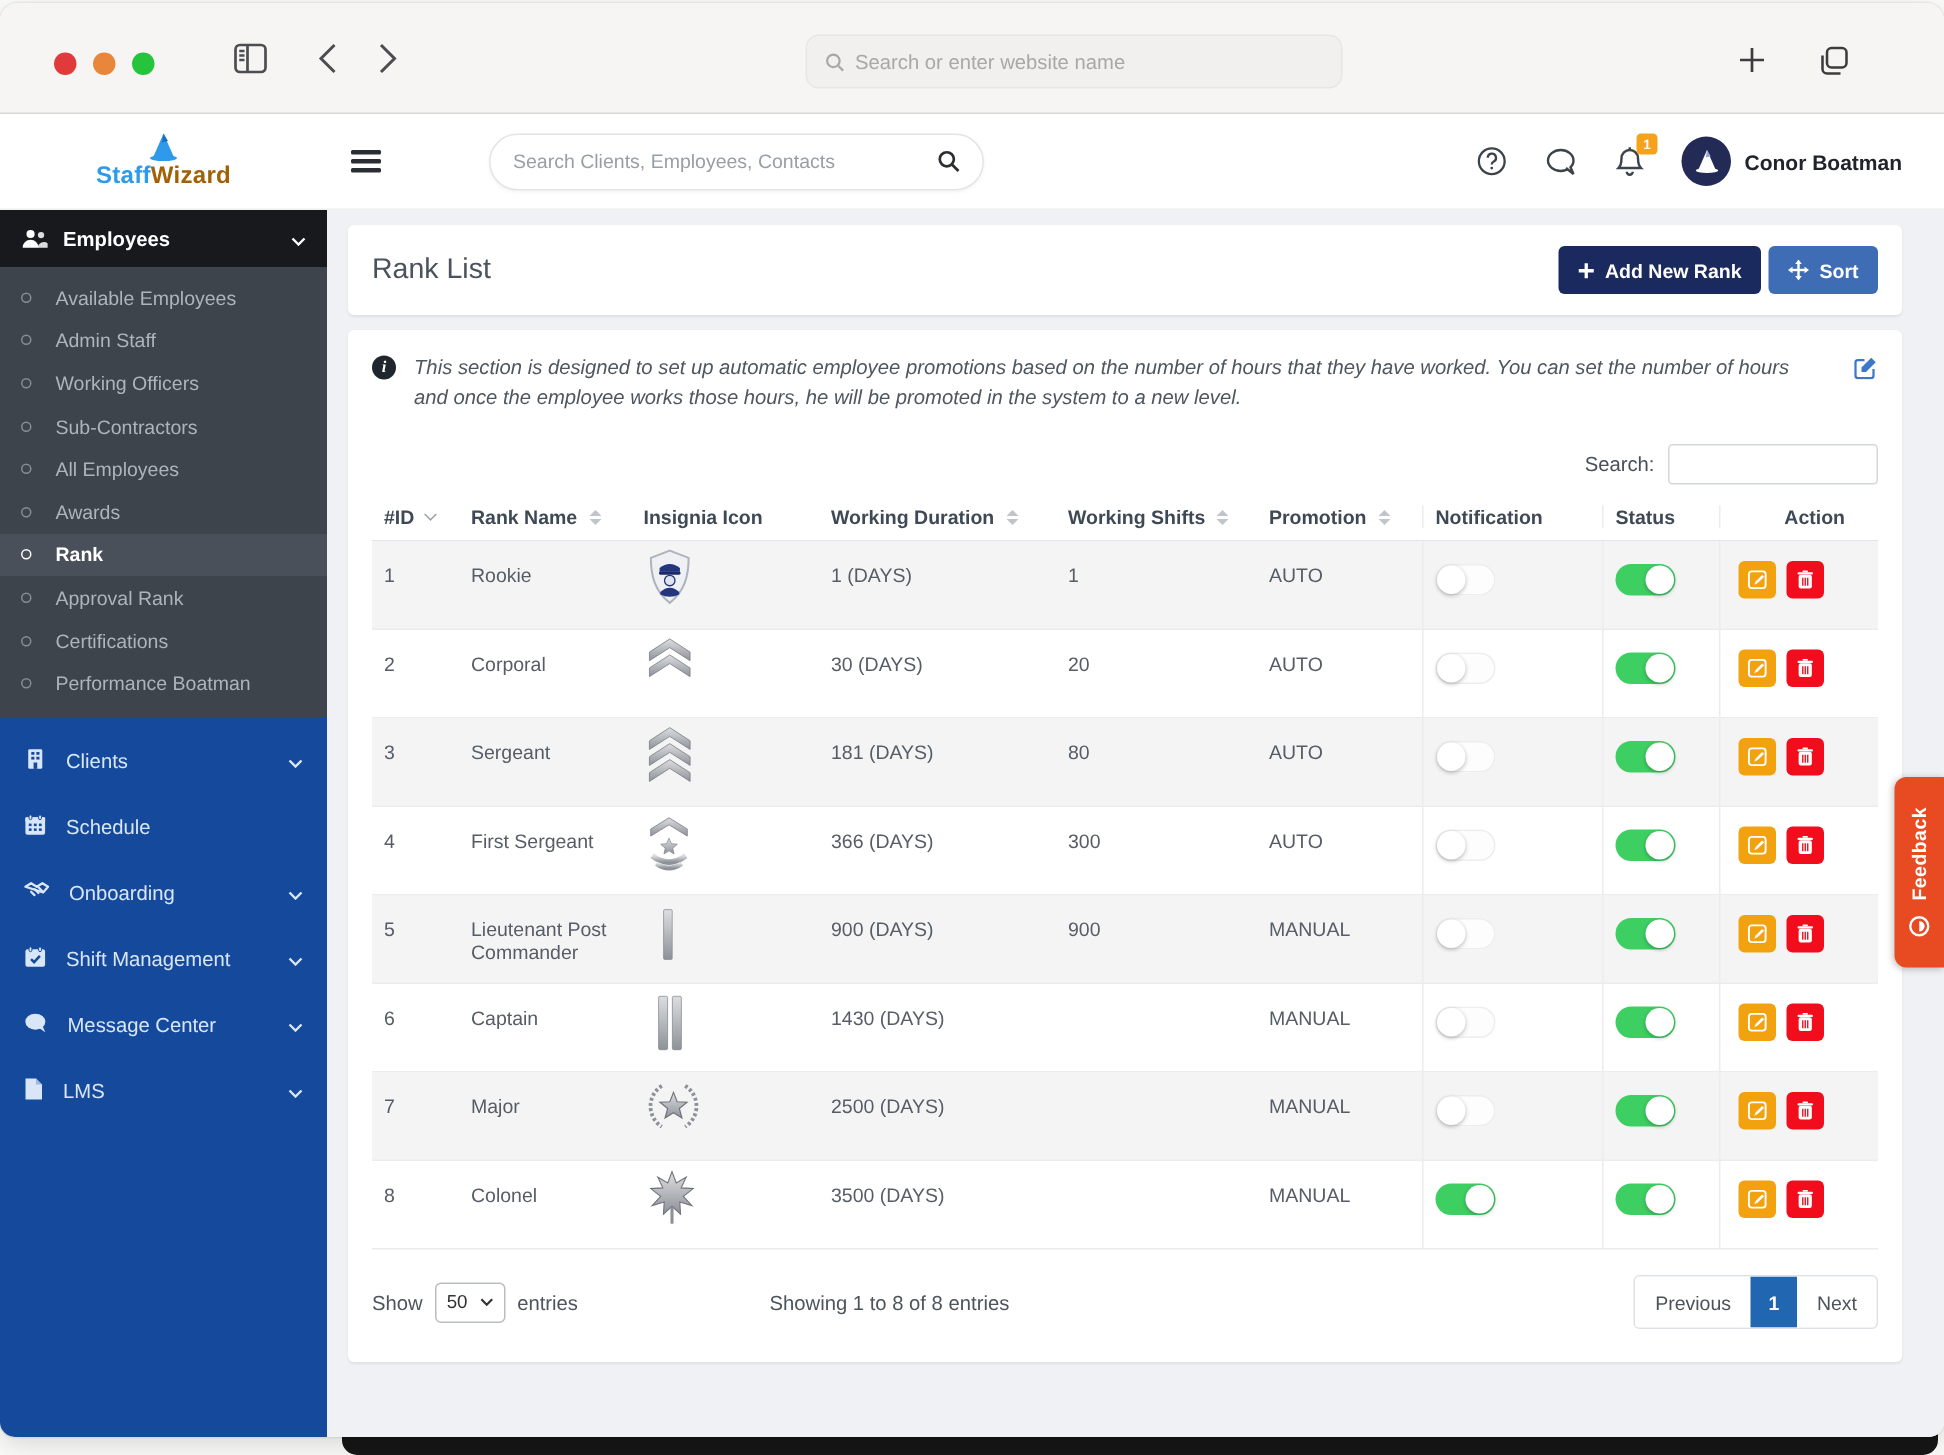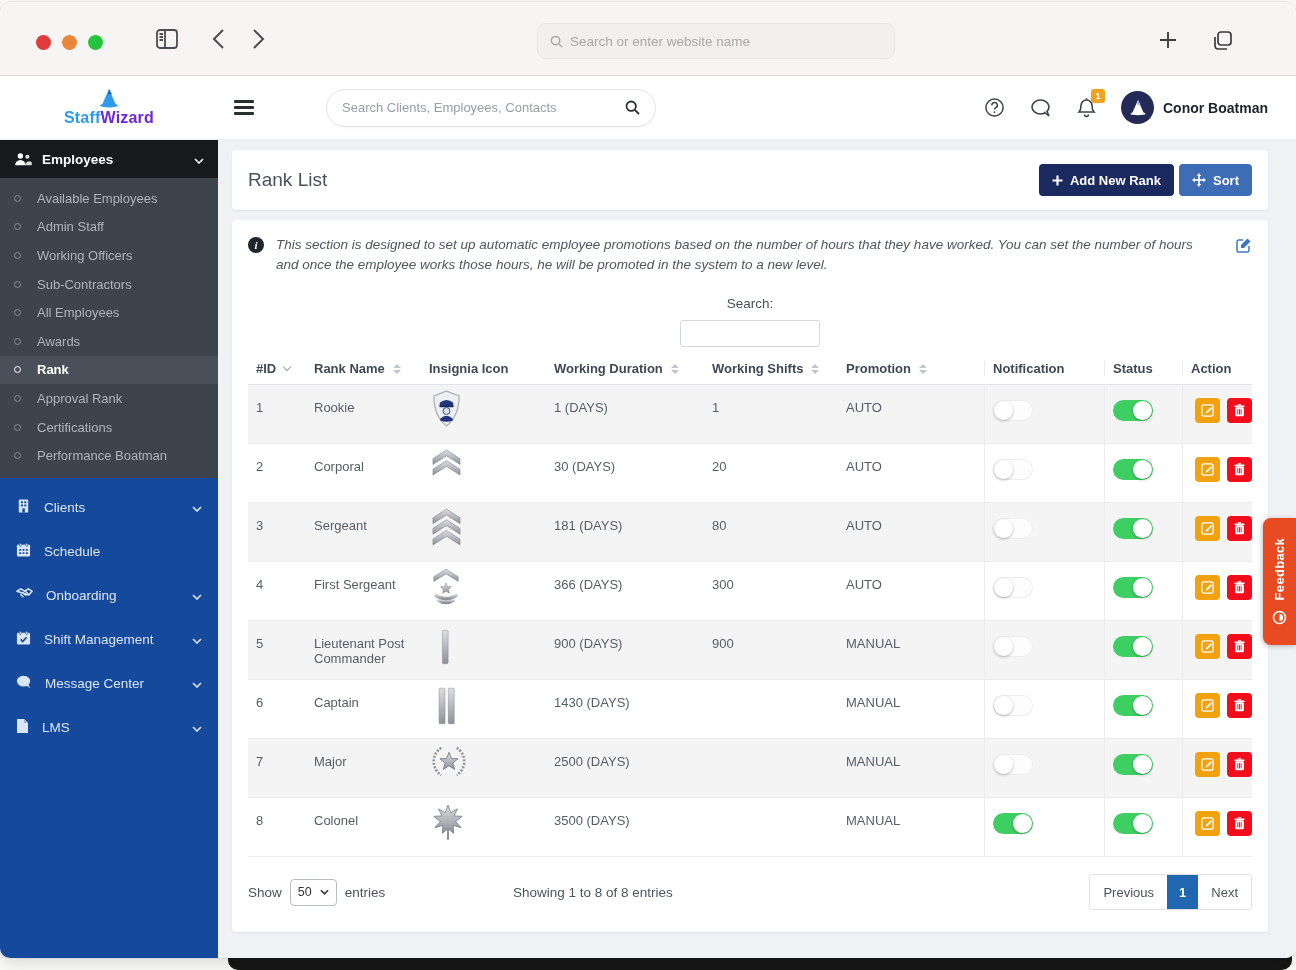--- a/index.html
+++ b/index.html
@@ -28,21 +28,21 @@
   .urlbar input { border:none; outline:none; background:transparent; flex:1;
     font-size:13.5px; color:#8b5cf6; font-family:inherit; }
   .urlbar input::placeholder { color:#a9a8a5; }
 
   
   .topbar { height:64px; background:#fff; display:flex; align-items:center;
     flex:0 0 auto; border-bottom:1px solid #f0f0f0; }
   .logo-box { width:218px; flex:0 0 auto; display:flex; flex-direction:column;
     align-items:center; justify-content:center; gap:1px; }
   .brand { font-size:16px; font-weight:700; letter-spacing:.2px; }
-  .brand .b1 { color:#2d9bea; } .brand .b2 { color:#6d28d9; }
+  .brand .b1 { color:#2d9bea; } .brand .b2 { color:#a16207; }
   .hamburger { width:20px; margin-left:16px; cursor:pointer; }
   .hamburger div { height:2.5px; background:#2a2d31; margin:3.5px 0; border-radius:1px; }
   .searchpill { margin-left:72px; width:330px; height:38px; border:1px solid #e4e4e6;
     border-radius:19px; display:flex; align-items:center; padding:0 15px;
     box-shadow:0 1px 3px rgba(0,0,0,.05); }
   .searchpill input { border:none; outline:none; flex:1; font-size:13px;
     color:#a21caf; font-family:inherit; }
   .searchpill input::placeholder { color:#989ea5; }
   .top-right { margin-left:auto; display:flex; align-items:center; gap:25px;
     margin-right:28px; }
@@ -90,21 +90,21 @@
 
   .maincard { margin-top:10px; padding:0 16px 2px; }
   .inforow { display:flex; gap:12px; padding:15px 0 10px; }
   .info-ic { width:16px; height:16px; border-radius:50%; background:#20262e; color:#fff;
     font-size:11px; font-weight:700; font-style:italic; display:flex; align-items:center;
     justify-content:center; flex:0 0 auto; margin-top:2px; font-family:"Liberation Serif",serif; }
   .infotext { font-size:13.5px; font-style:italic; color:#4e565e; line-height:1.45;
     max-width:930px; flex:1; }
   .edit-note { margin-left:auto; color:#3d78c8; cursor:pointer; margin-top:2px; }
   .searchrow { display:flex; justify-content:flex-end; align-items:center; gap:9px;
-    padding:12px 0 14px;flex-direction:column; }
+    padding:12px 0 14px; }
   .searchrow label { font-size:13.5px; color:#474f58; }
   .tbl-search { width:140px; height:27px; border:1px solid #d4d7db; border-radius:3px;
     outline:none; padding:0 7px; font-size:13px; color:#444; font-family:inherit; }
 
   .thead, .trow { display:grid;
     grid-template-columns:58px 115px 125px 158px 134px 110px 120px 78px 1fr; }
   .thead { border-bottom:1px solid #e3e5e8; padding-bottom:8px; }
   .hcell { font-size:13px; font-weight:700; color:#3f4956; display:flex;
     align-items:center; gap:8px; padding-left:8px; cursor:pointer; }
   .hcell.right { justify-content:flex-end; padding-right:22px; }
@@ -112,21 +112,21 @@
   .sorters i { display:block; width:0; height:0; border-left:4px solid transparent;
     border-right:4px solid transparent; }
   .sorters .up { border-bottom:4px solid #c0c5cc; }
   .sorters .dn { border-top:4px solid #c0c5cc; }
   .chev-sm { width:6px; height:6px; border-right:1.6px solid #9aa0a8;
     border-bottom:1.6px solid #9aa0a8; transform:rotate(45deg); margin-top:-3px; }
   .trow { min-height:59px; border-bottom:1px solid #ececee; }
   .trow.alt { background:#f4f4f5; }
   .c { padding:15px 6px 6px 8px; font-size:13px; color:#565d66; }
   .c.icon-c { padding-top:5px; padding-left:10px; }
-  .bl { border-left:1px solid #ececee;margin-left:36px; }
+  .bl { border-left:1px solid #ececee; }
   .toggle { width:40px; height:21px; border-radius:11px; position:relative;
     cursor:pointer; display:inline-block; }
   .toggle.on { background:#3ecf63; }
   .toggle.off { background:#fdfdfd; box-shadow:inset 0 0 0 1px #ededed; }
   .knob { position:absolute; top:1px; width:19px; height:19px; border-radius:50%;
     background:#fff; box-shadow:0 1px 3px rgba(0,0,0,.28); }
   .toggle.on .knob { right:1px; } .toggle.off .knob { left:1px; }
   .act { display:flex; gap:7px; padding-top:13px; padding-left:12px; }
   .abtn { width:25px; height:25px; border:none; border-radius:4px; cursor:pointer;
     display:flex; align-items:center; justify-content:center; }

